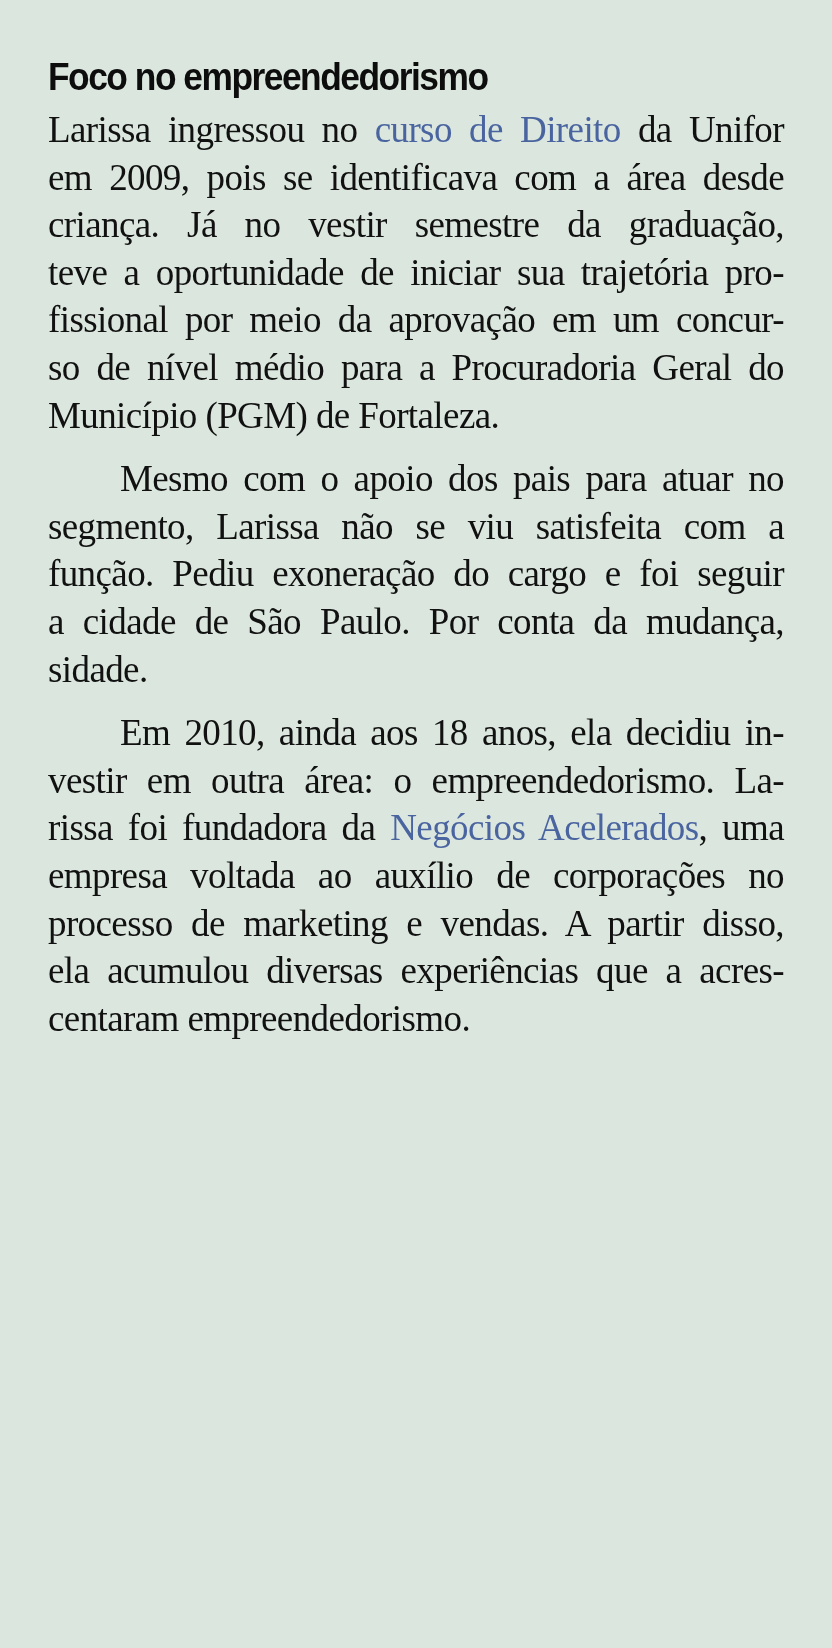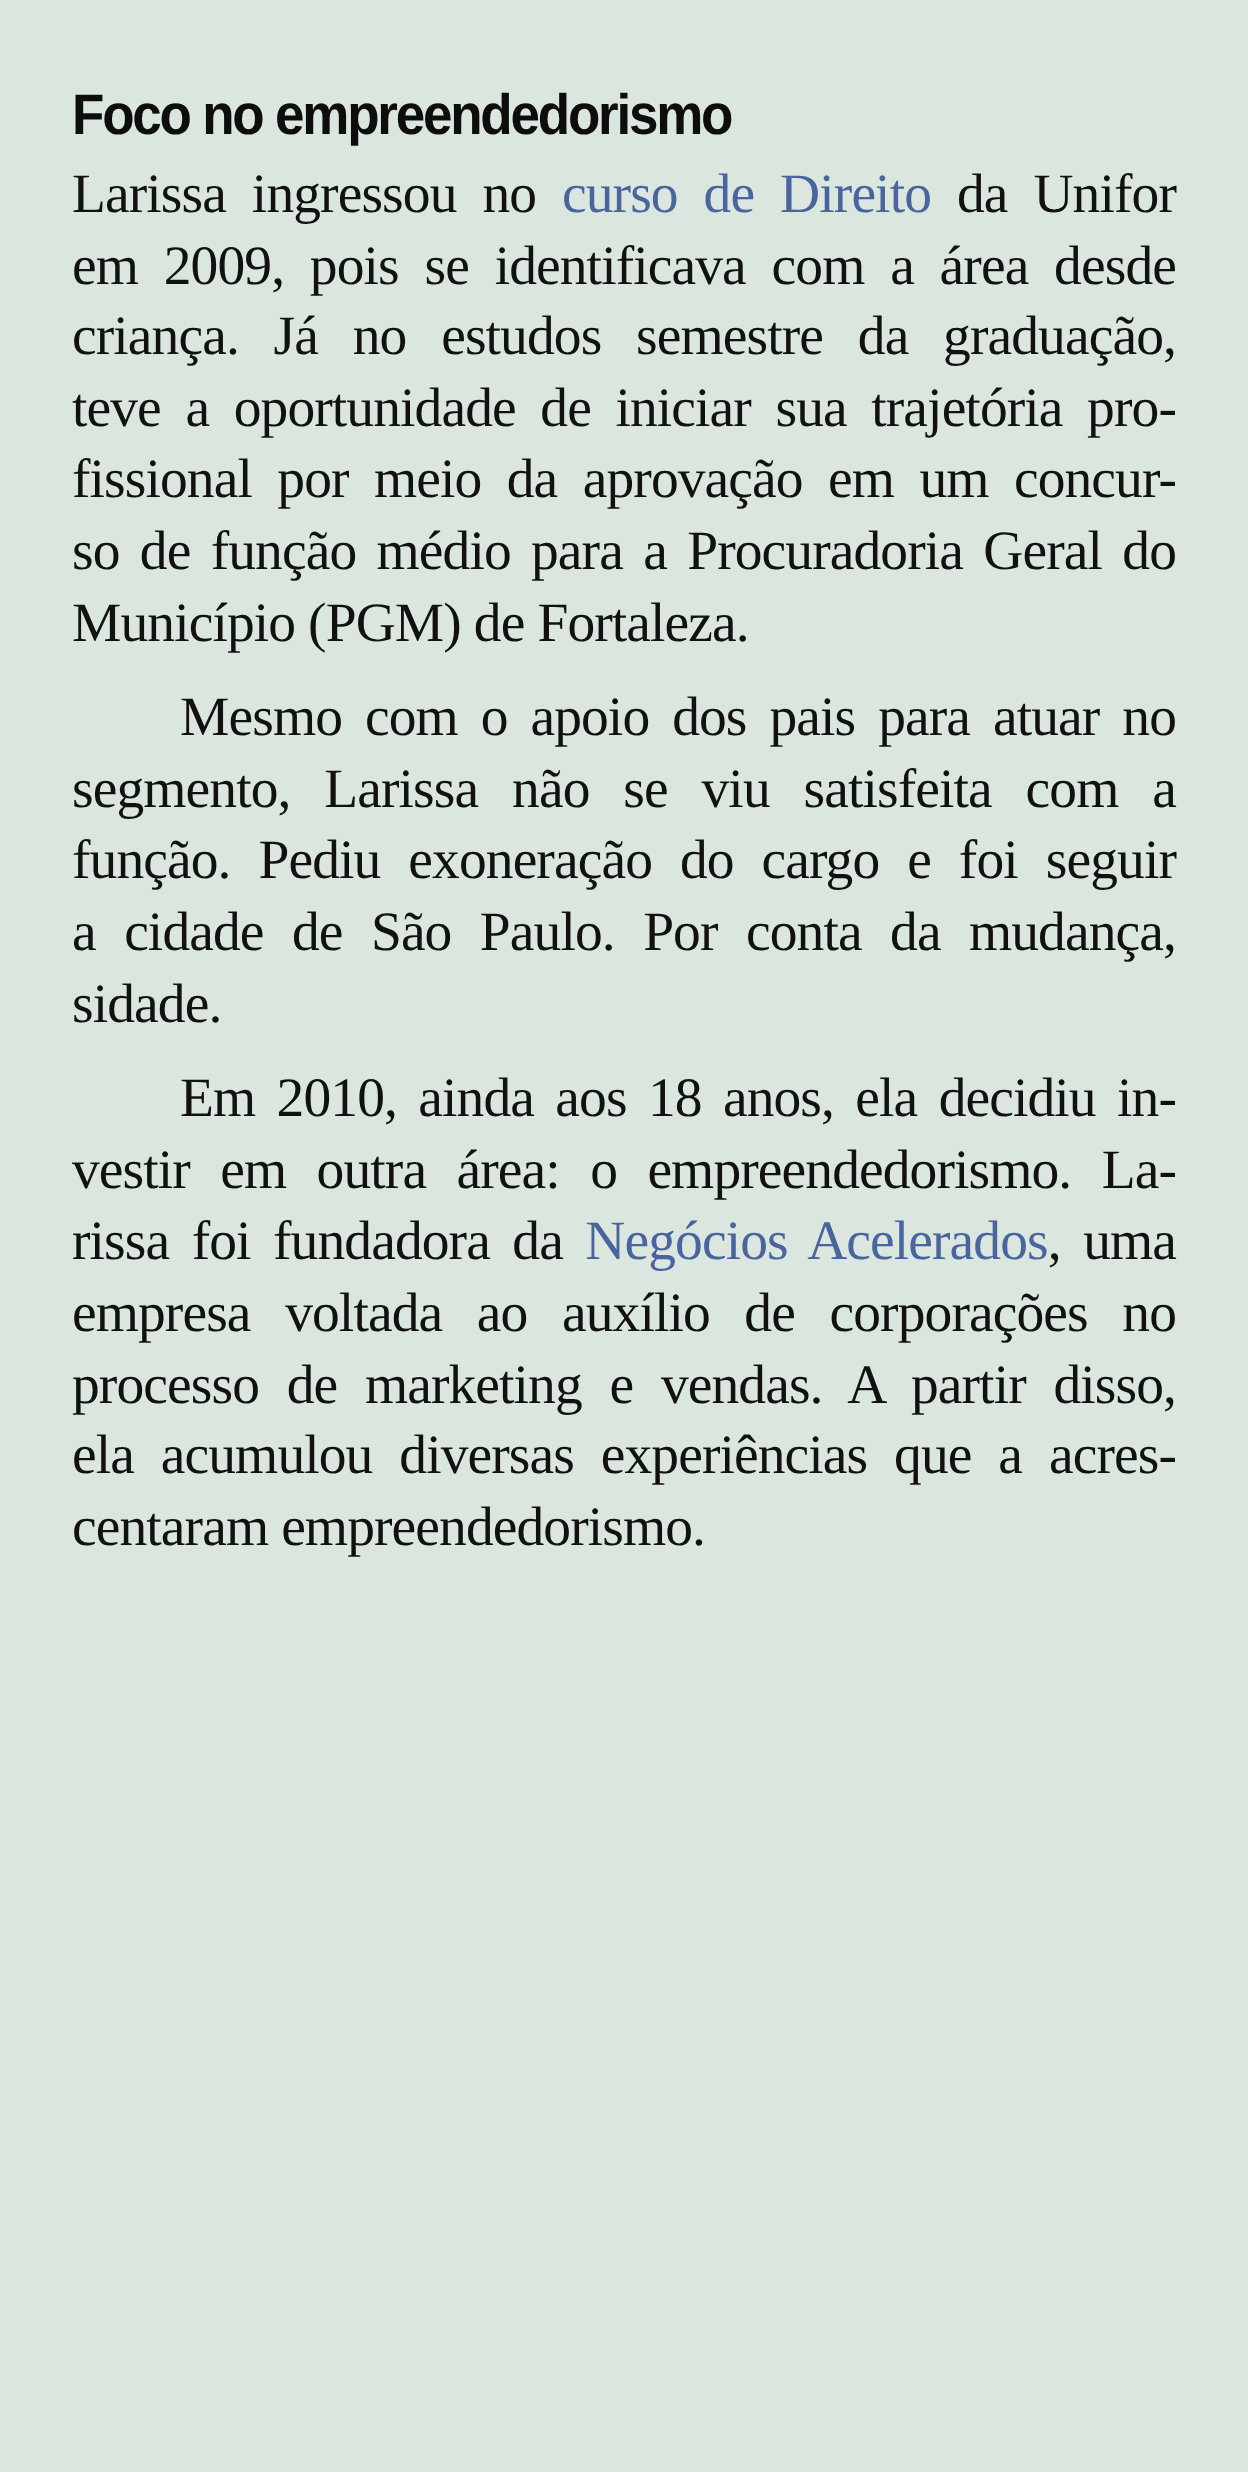--- a/index.html
+++ b/index.html
@@ -43,24 +43,24 @@
 </style>
 </head>
 <body>
 
 <div class="page">
   <h2 class="heading">Foco no empreendedorismo</h2>
 
   <p class="para">
     <span class="line"><span>Larissa ingressou no </span><span class="link">curso de Direito</span><span> da Unifor</span></span>
     <span class="line">em 2009, pois se identificava com a área desde</span>
-    <span class="line">criança. Já no estudos semestre da graduação,</span>
+    <span class="line">criança. Já no vestir semestre da graduação,</span>
     <span class="line">teve a oportunidade de iniciar sua trajetória pro-</span>
     <span class="line">fissional por meio da aprovação em um concur-</span>
-    <span class="line">so de função médio para a Procuradoria Geral do</span>
+    <span class="line">so de nível médio para a Procuradoria Geral do</span>
     <span class="line last">Município (PGM) de Fortaleza.</span>
   </p>
 
   <p class="para">
     <span class="line indent">Mesmo com o apoio dos pais para atuar no</span>
     <span class="line">segmento, Larissa não se viu satisfeita com a</span>
     <span class="line">função. Pediu exoneração do cargo e foi seguir</span>
     <span class="line">a cidade de São Paulo. Por conta da mudança,</span>
     <span class="line last">sidade.</span>
   </p>

